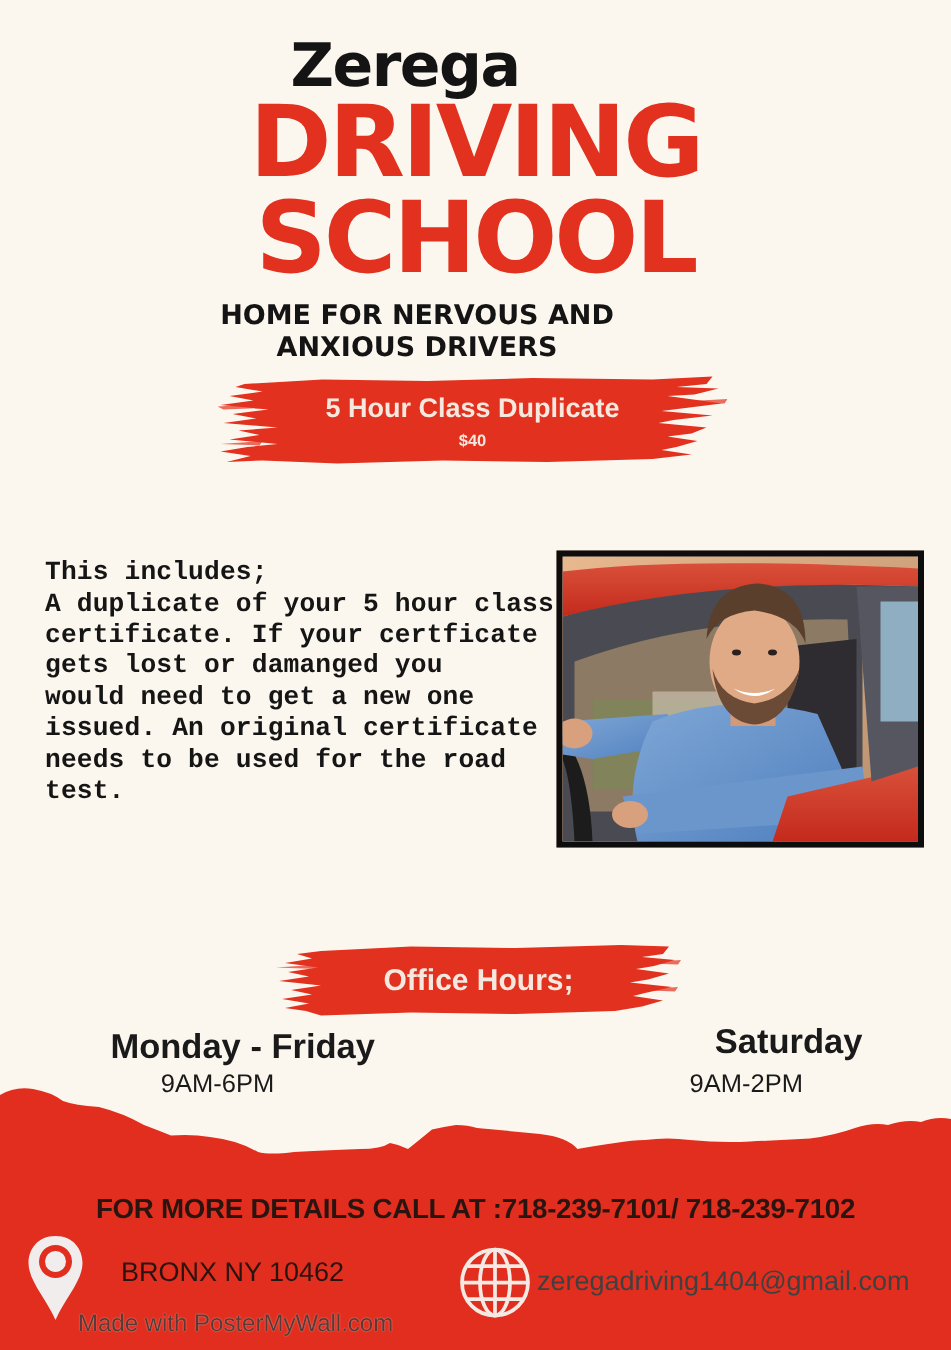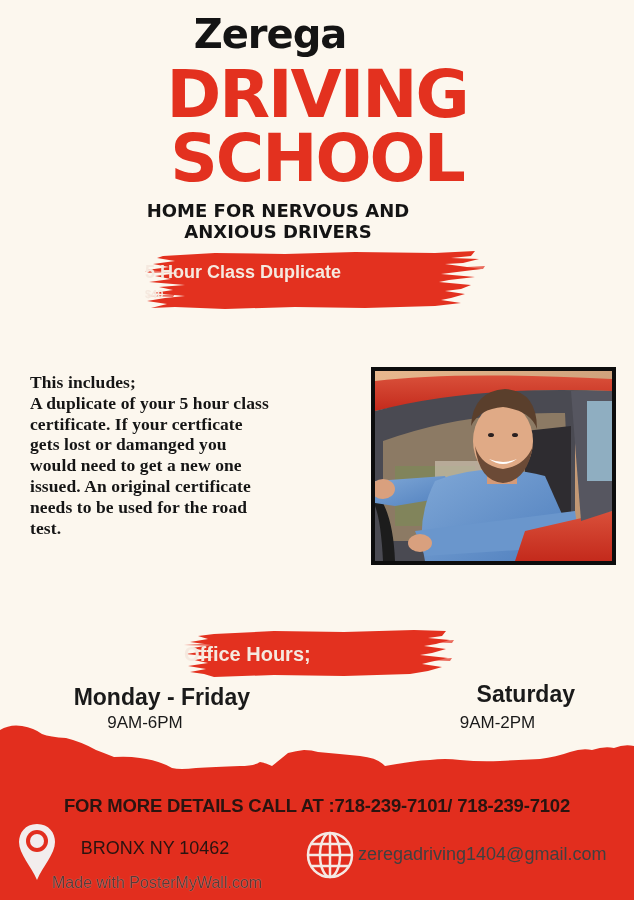--- a/index.html
+++ b/index.html
@@ -7,21 +7,21 @@
   body {
     background: #FCF7EE;
     position: relative;
     font-family: "Liberation Sans", sans-serif;
     color: #1a1a1a;
   }
   .abs { position: absolute; }
 
   
   .brand-name {
-    left: 0; width: 532px; top: 10px;
+    left: 0; width: 532px; top: 20px;
     text-align: center;
     font-family: "DejaVu Sans", sans-serif;
     font-weight: bold;
     font-size: 40px;
     letter-spacing: -1px;
     color: #141414;
     line-height: 48px;
     padding-left: 8px;
   }
   .brand-title {
@@ -45,37 +45,37 @@
     font-weight: bold;
     font-size: 18px;
     line-height: 21px;
     color: #141414;
   }
 
   
   .brush svg { display: block; }
   .brush-text {
     position: absolute; left: 0; right: 0;
-    text-align: left;
+    text-align: center;
     color: #F5E9DF;
     font-family: "Liberation Sans", sans-serif;
     font-weight: bold;
   }
 
   .price-brush { left: 145px; top: 250px; width: 340px; height: 60px; }
   .price-brush .line1 { top: 12px; font-size: 18px; line-height: 20px; }
   .price-brush .line2 { top: 34px; font-size: 11px; line-height: 20px; }
 
   .hours-brush { left: 184px; top: 628px; width: 270px; height: 52px; }
   .hours-brush .line1 { top: 15px; font-size: 20px; line-height: 22px; }
 
   
   .desc {
     left: 30px; top: 372px; width: 340px;
-    font-family: Liberation Serif, serif;
+    font-family: Liberation Mono, monospace;
     font-weight: bold;
     font-size: 17.5px;
     line-height: 20.8px;
     color: #151515;
     letter-spacing: 0.1px;
   }
   .desc div { white-space: nowrap; }
 
   
   .photo {

